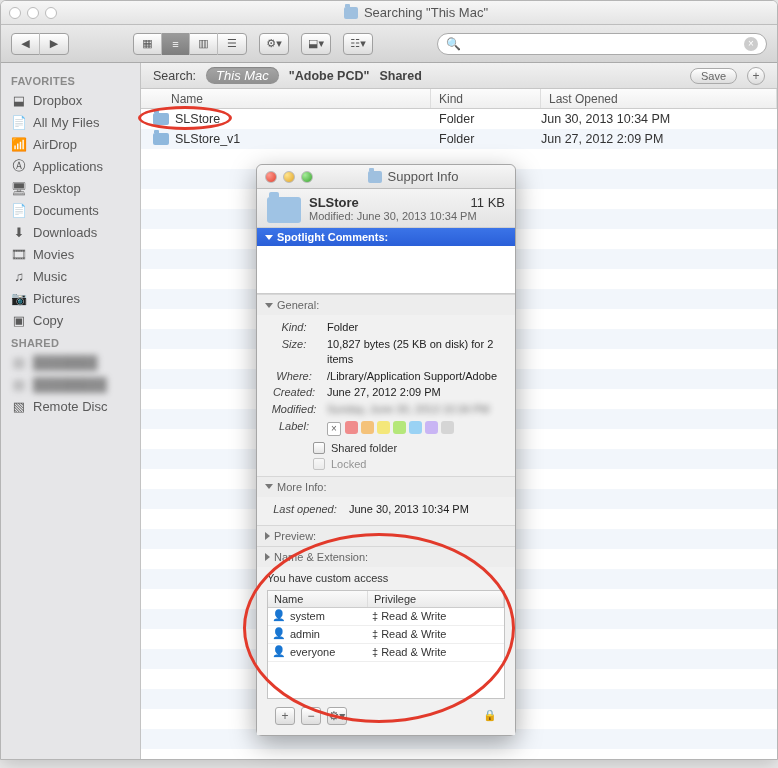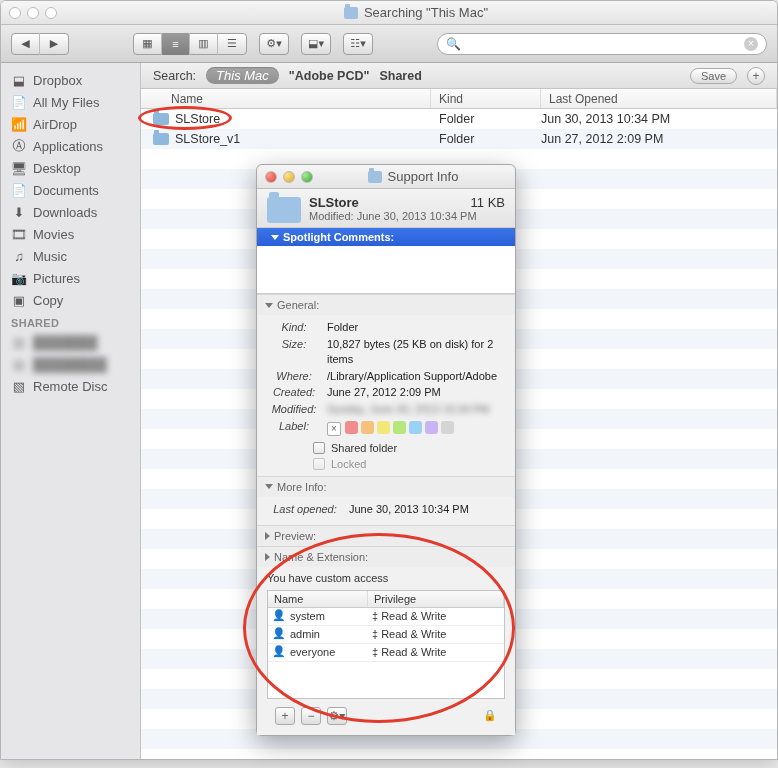--- a/index.html
+++ b/index.html
@@ -98,21 +98,21 @@
   }
   .big-folder { width:34px; height:26px; background:#9fc3e4; border-radius:3px; position:relative; margin-top:2px;}
   .big-folder::before{content:"";position:absolute;top:-5px;left:2px;width:10px;height:5px;background:#9fc3e4;border-radius:2px 2px 0 0;}
   .info-header .meta{flex:1;}
   .info-header .name{font-weight:bold; font-size:13px;}
   .info-header .sz{font-size:13px; text-align:right;}
   .info-header .mod{font-size:11px; color:#666;}
 
   .spotlight-bar{
     background:linear-gradient(#3b74e8,#2a5fd8); color:#fff; font-size:11px; font-weight:bold;
-    padding:3px 14px; display:flex; align-items:center; gap:4px;
+    padding:3px 8px; display:flex; align-items:center; gap:4px;
   }
   .spotlight-box{height:48px; background:#fff; border-bottom:1px solid #ccc;}
 
   .section-head{
     padding:4px 8px; font-size:11px; color:#666; background:#ededed; border-top:1px solid #d7d7d7;
     display:flex; align-items:center; gap:4px;
   }
   .section-body{background:#f1f1f1; padding:3px 10px 6px; font-size:11px;}
   .kv{display:flex; gap:6px; margin:2px 0; line-height:1.35;}
   .kv .k{width:54px; text-align:center; color:#444;font-style:italic;}
@@ -181,20 +181,21 @@
     <div class="search">
       <span>🔍</span>
       <input style="border: 0px; outline: 0px; flex: 1 1 0%; font-size: 12px; margin: 0px 6px; background: transparent;" placeholder="">
       <span class="search-x">×</span>
     </div>
   </div>
 
   <div class="body-row">
 
     <div class="sidebar">
+      <div class="sb-head">FAVORITES</div>
       <div id="sb-fav">
           <div class="sb-item">
             <span class="sb-icon">⬓</span>
             <span>Dropbox</span>
           </div>
           <div class="sb-item">
             <span class="sb-icon">📄</span>
             <span>All My Files</span>
           </div>
           <div class="sb-item">

